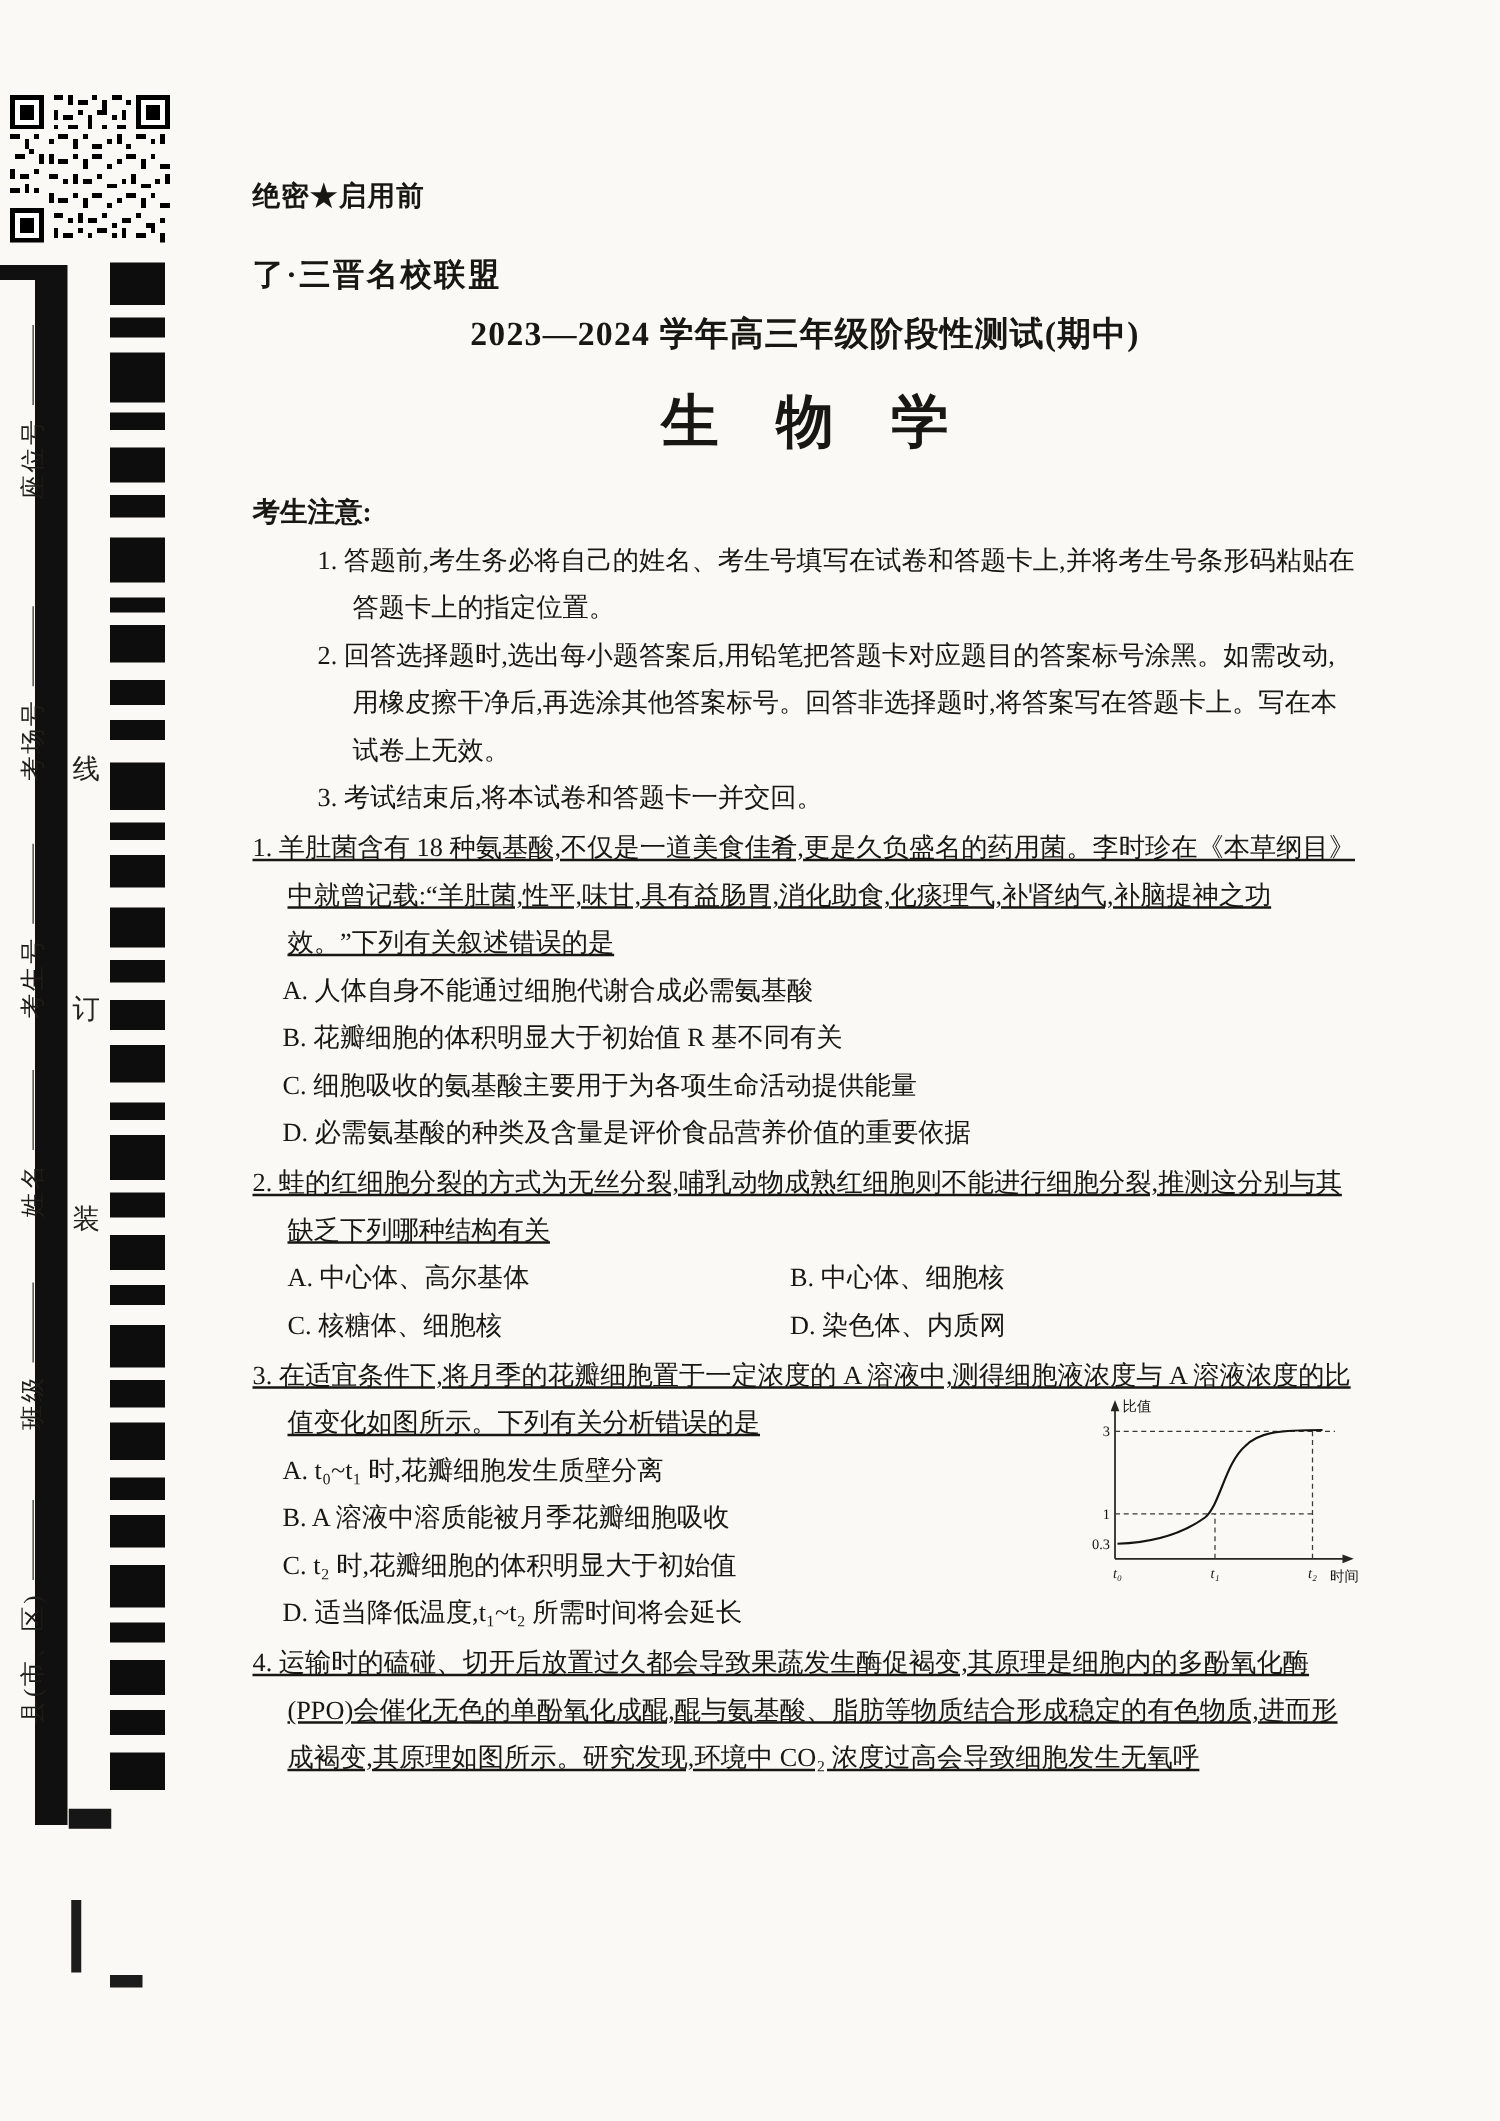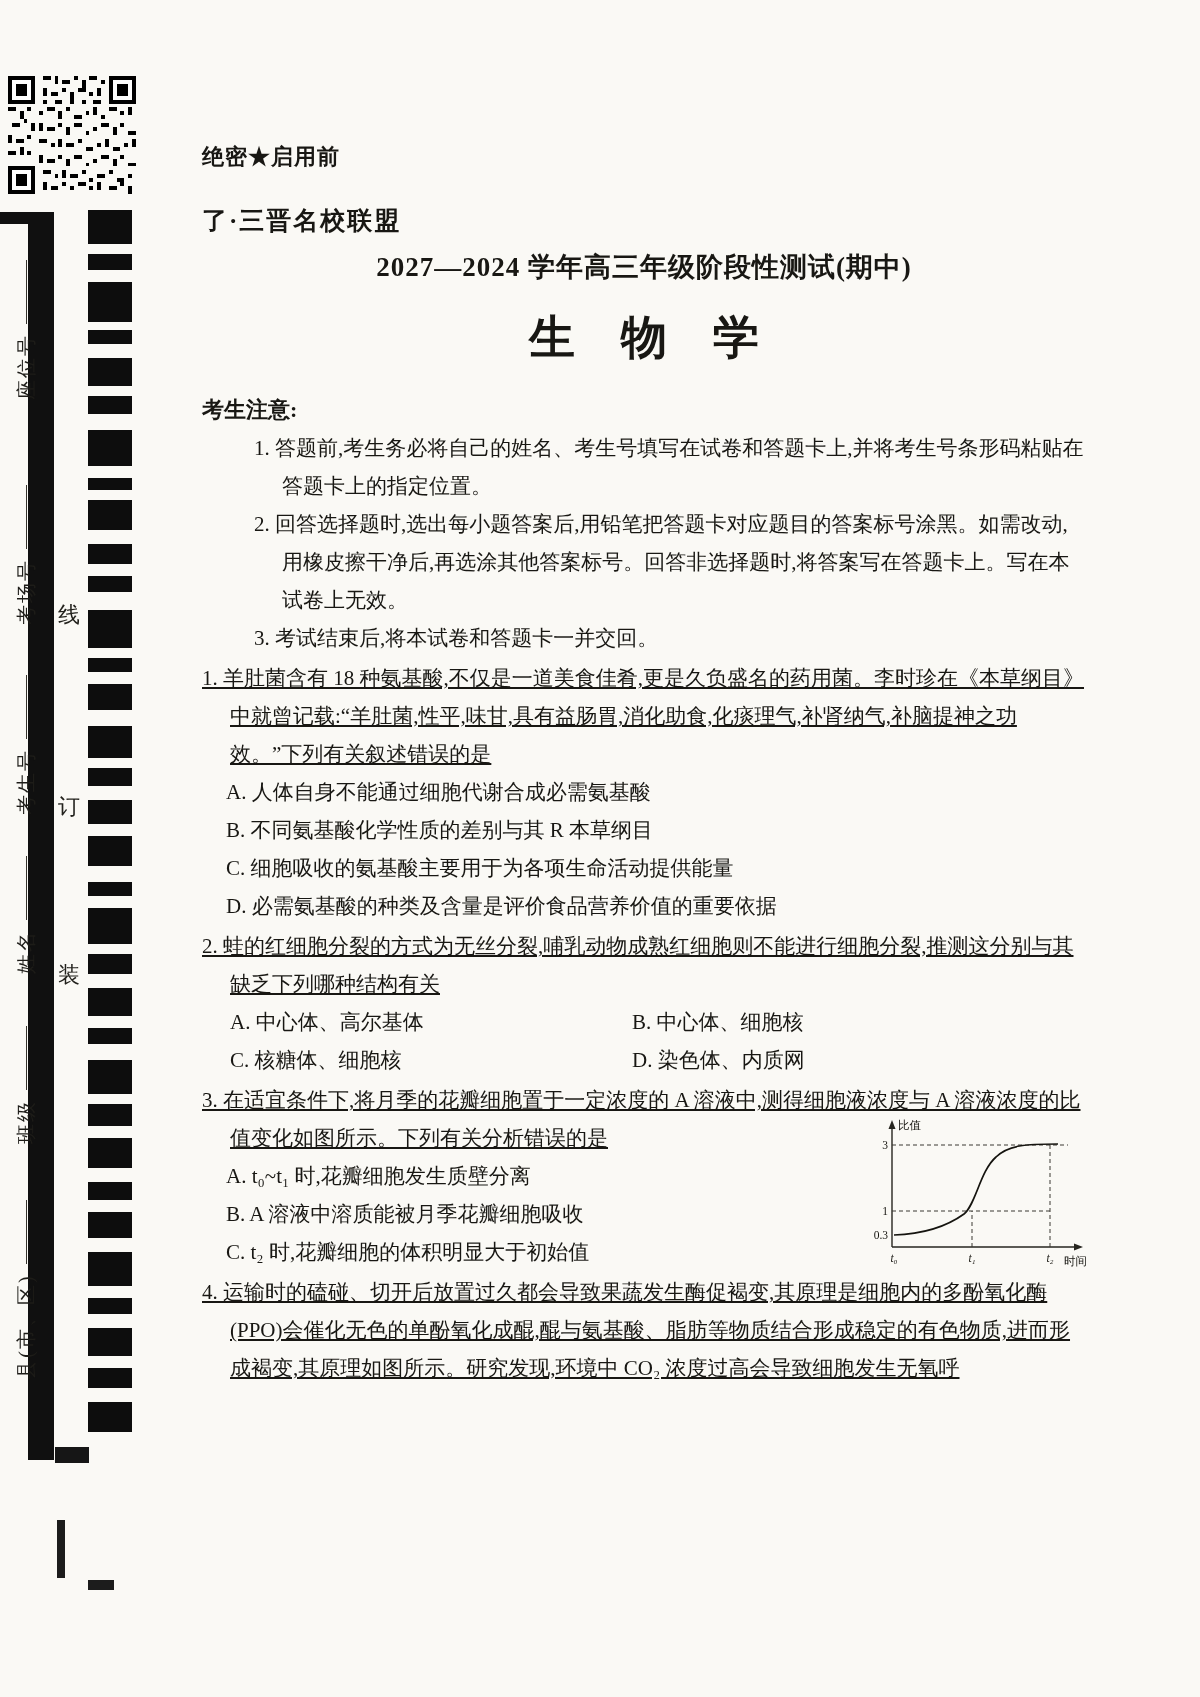--- a/index.html
+++ b/index.html
@@ -153,36 +153,36 @@
 
   <div class="bindchar bc-0">线</div>
   <div class="bindchar bc-1">订</div>
   <div class="bindchar bc-2">装</div>
 
   <div class="content">
 
     <div class="security">绝密★启用前</div>
 
     <div class="league">了·三晋名校联盟</div>
-    <div class="exam-title">2027—2024 学年高三年级阶段性测试(期中)</div>
+    <div class="exam-title">2023—2024 学年高三年级阶段性测试(期中)</div>
     <div class="subject">生　物　学</div>
 
     <div class="notice">
       <div class="notice-title">考生注意:</div>
       <p class="notice-item">1. 答题前,考生务必将自己的姓名、考生号填写在试卷和答题卡上,并将考生号条形码粘贴在答题卡上的指定位置。</p>
       <p class="notice-item">2. 回答选择题时,选出每小题答案后,用铅笔把答题卡对应题目的答案标号涂黑。如需改动,用橡皮擦干净后,再选涂其他答案标号。回答非选择题时,将答案写在答题卡上。写在本试卷上无效。</p>
       <p class="notice-item">3. 考试结束后,将本试卷和答题卡一并交回。</p>
     </div>
 
 
     <div class="question">
       <p class="q-stem">1. 羊肚菌含有 18 种氨基酸,不仅是一道美食佳肴,更是久负盛名的药用菌。李时珍在《本草纲目》中就曾记载:“羊肚菌,性平,味甘,具有益肠胃,消化助食,化痰理气,补肾纳气,补脑提神之功效。”下列有关叙述错误的是</p>
       <div class="options">
         <p>A. 人体自身不能通过细胞代谢合成必需氨基酸</p>
-        <p>B. 不同氨基酸化学性质的差别与其 R 本草纲目</p>
+        <p>B. 花瓣细胞的体积明显大于初始值 R 基不同有关</p>
         <p>C. 细胞吸收的氨基酸主要用于为各项生命活动提供能量</p>
         <p>D. 必需氨基酸的种类及含量是评价食品营养价值的重要依据</p>
       </div>
     </div>
 
     <div class="question">
       <p class="q-stem">2. 蛙的红细胞分裂的方式为无丝分裂,哺乳动物成熟红细胞则不能进行细胞分裂,推测这分别与其缺乏下列哪种结构有关</p>
       <div class="options two-col">
         <p>A. 中心体、高尔基体</p>
         <p>B. 中心体、细胞核</p>
@@ -190,20 +190,21 @@
         <p>D. 染色体、内质网</p>
       </div>
     </div>
 
     <div class="question q3">
       <p class="q-stem">3. 在适宜条件下,将月季的花瓣细胞置于一定浓度的 A 溶液中,测得细胞液浓度与 A 溶液浓度的比值变化如图所示。下列有关分析错误的是</p>
       <div class="options">
         <p>A. t₀~t₁ 时,花瓣细胞发生质壁分离</p>
         <p>B. A 溶液中溶质能被月季花瓣细胞吸收</p>
         <p>C. t₂ 时,花瓣细胞的体积明显大于初始值</p>
+        <p>D. 适当降低温度,t₁~t₂ 所需时间将会延长</p>
       </div>
 
       <svg class="chart" viewBox="0 0 218 158" aria-hidden="false">
         <line class="axis" x1="20" y1="12" x2="20" y2="132"></line>
         <polygon class="axfill" points="20,5 16.5,14 23.5,14"></polygon>
         <line class="axis" x1="20" y1="132" x2="204" y2="132"></line>
         <polygon class="axfill" points="211,132 202,128.5 202,135.5"></polygon>
 
         <line class="dash" x1="20" y1="30" x2="196" y2="30"></line>
         <line class="dash" x1="20" y1="96" x2="178" y2="96"></line>

